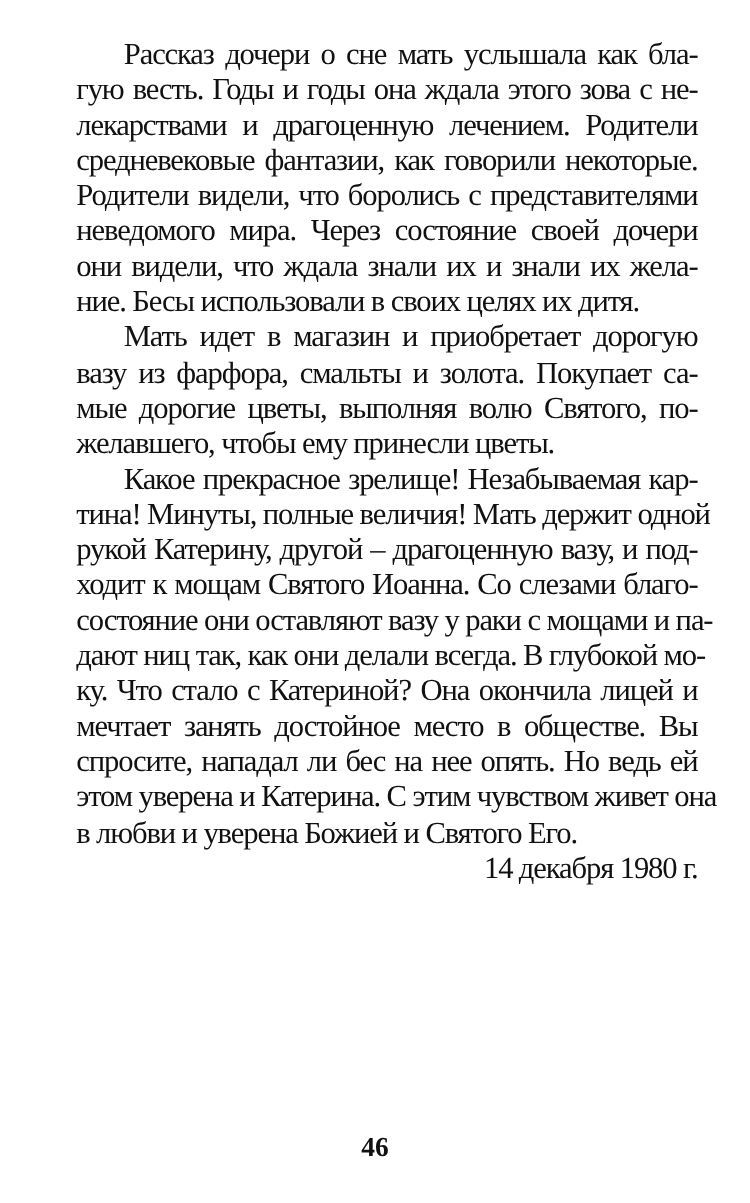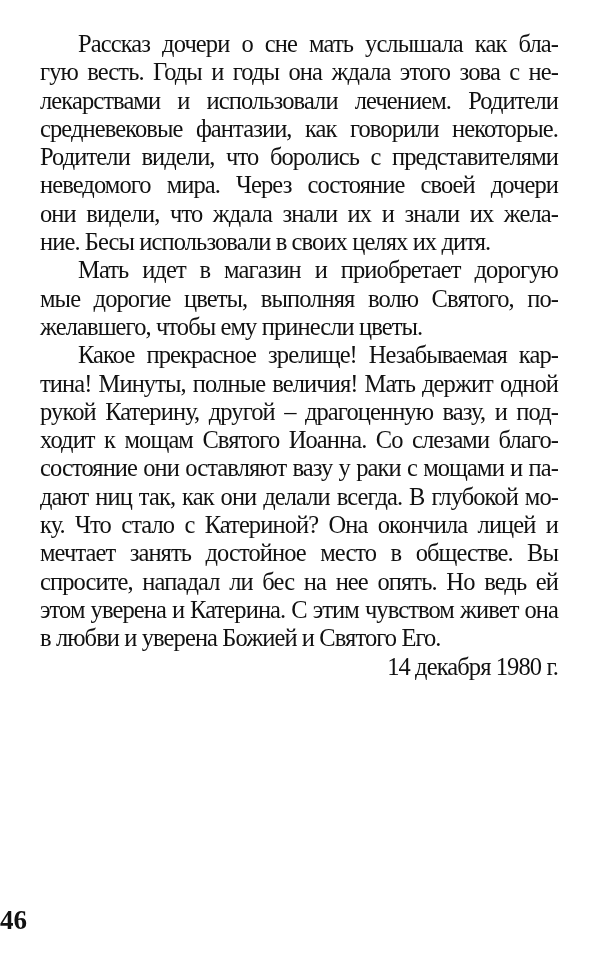--- a/index.html
+++ b/index.html
@@ -7,46 +7,48 @@
   .page {
     position: absolute; left: 40px; top: 30px; width: 518px;
     font-family: "Liberation Serif", serif;
     font-size: 24.5px; color: #111111;
     letter-spacing: -0.9px;
   }
   .line {
     display: block; height: 28.3px; line-height: 28.3px;
     white-space: nowrap; text-align: justify; text-align-last: justify;
     overflow: visible;
+    margin-left: 21px;
   }
   .line.indent { padding-left: 38px; }
   .line.last { text-align-last: left; }
   .line.sign { text-align: right; text-align-last: right; padding-top: 0; }
   .pagenum {
     position: absolute; left: 0; width: 600px; top: 905px;
-    text-align: left; font-family: "Liberation Serif", serif;
-    font-weight: bold; font-size: 27px; color: #111111;
+    text-align: center; font-family: "Liberation Serif", serif;
+    font-weight: bold; font-size: 22px; color: #111111;
   }
 </style>
 </head>
 <body>
 
 <div class="page">
   <div>
     <span class="line indent">Рассказ дочери о сне мать услышала как бла-</span>
     <span class="line">гую весть. Годы и годы она ждала этого зова с не-</span>
-    <span class="line">лекарствами и использовали лечением. Родители</span>
+    <span class="line">лекарствами и драгоценную лечением. Родители</span>
     <span class="line">средневековые фантазии, как говорили некоторые.</span>
     <span class="line">Родители видели, что боролись с представителями</span>
     <span class="line">неведомого мира. Через состояние своей дочери</span>
     <span class="line">они видели, что ждала знали их и знали их жела-</span>
     <span class="line last">ние. Бесы использовали в своих целях их дитя.</span>
   </div>
   <div>
     <span class="line indent">Мать идет в магазин и приобретает дорогую</span>
+    <span class="line">вазу из фарфора, смальты и золота. Покупает са-</span>
     <span class="line">мые дорогие цветы, выполняя волю Святого, по-</span>
     <span class="line last">желавшего, чтобы ему принесли цветы.</span>
   </div>
   <div>
     <span class="line indent">Какое прекрасное зрелище! Незабываемая кар-</span>
     <span class="line">тина! Минуты, полные величия! Мать держит одной</span>
     <span class="line">рукой Катерину, другой – драгоценную вазу, и под-</span>
     <span class="line">ходит к мощам Святого Иоанна. Со слезами благо-</span>
     <span class="line">состояние они оставляют вазу у раки с мощами и па-</span>
     <span class="line">дают ниц так, как они делали всегда. В глубокой мо-</span>

